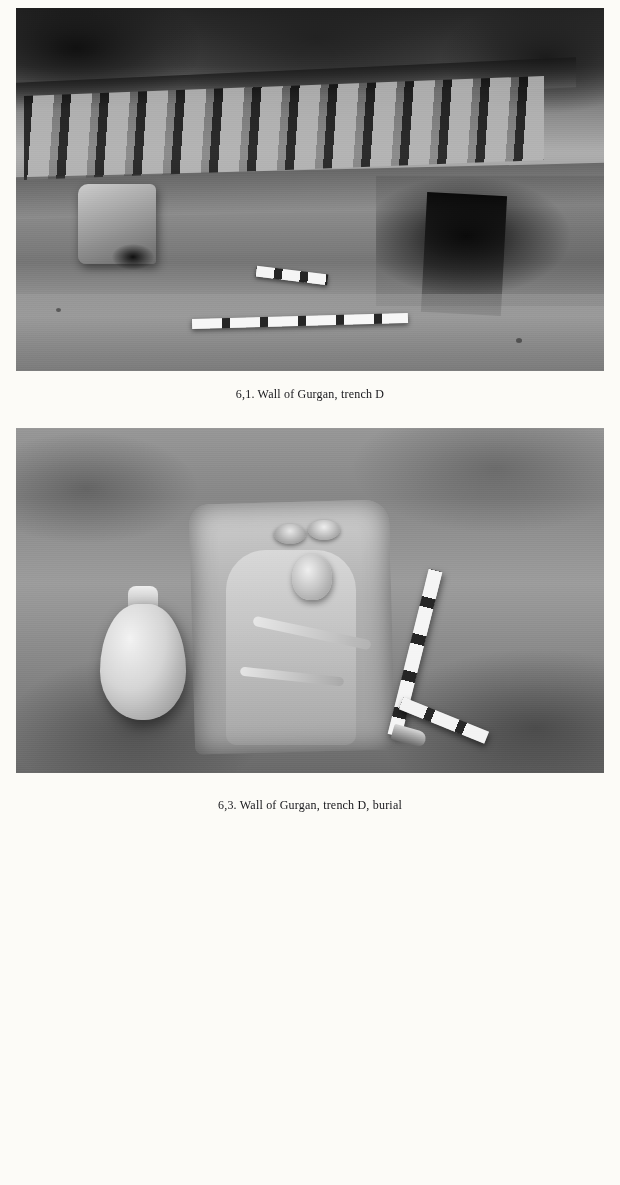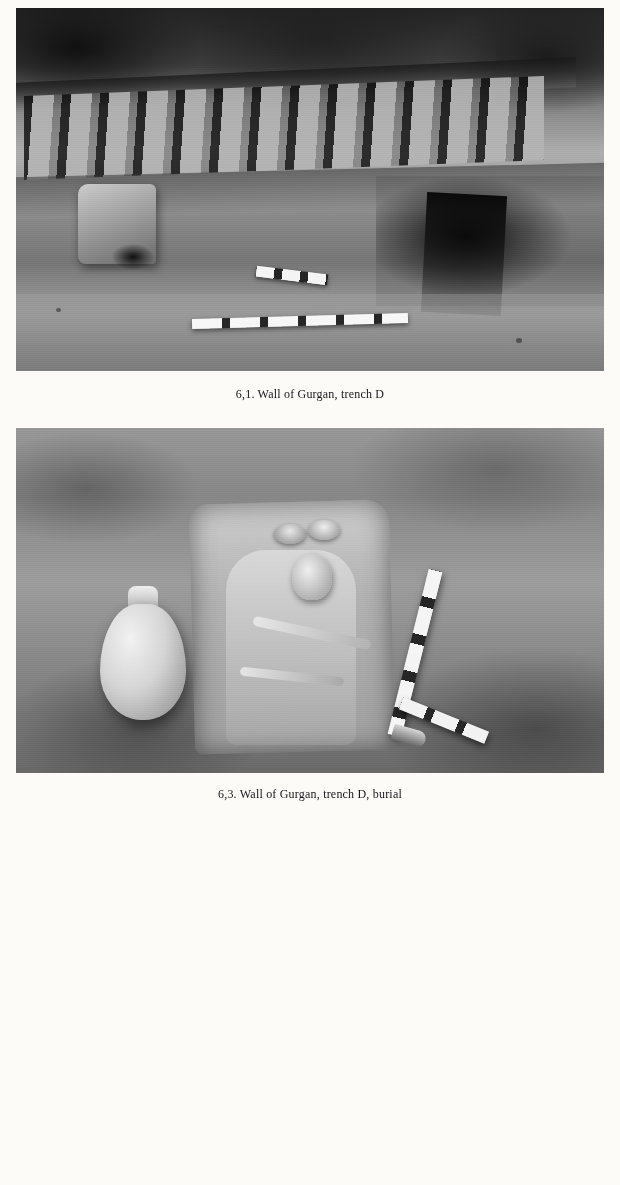--- a/index.html
+++ b/index.html
@@ -362,21 +362,21 @@
   .grain {
     position: absolute;
     inset: 0;
     pointer-events: none;
     background-image:
       repeating-linear-gradient(0deg, rgba(255,255,255,0.018) 0 1px, rgba(0,0,0,0.018) 1px 2px);
     mix-blend-mode: overlay;
   }
   .cap1 { margin-top: 16px; }
   .cap2 { margin-top: 14px; }
-  .cap3 { margin-top: 14px; }
+  .cap3 { margin-top: 25px; }
   .gap-a { height: 14px; }
   .gap-b { height: 12px; }
 </style>
 </head>
 <body>
 
 <div class="plate-page">
 
   <div class="figure-block">
     <div class="photo" id="fig1-photo">

